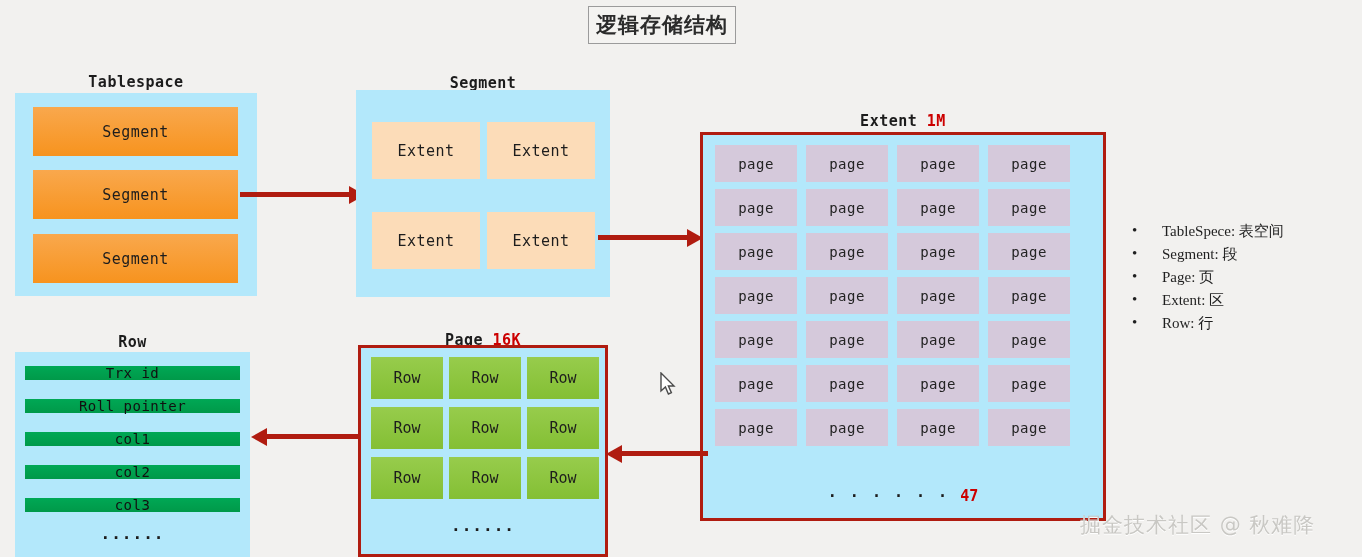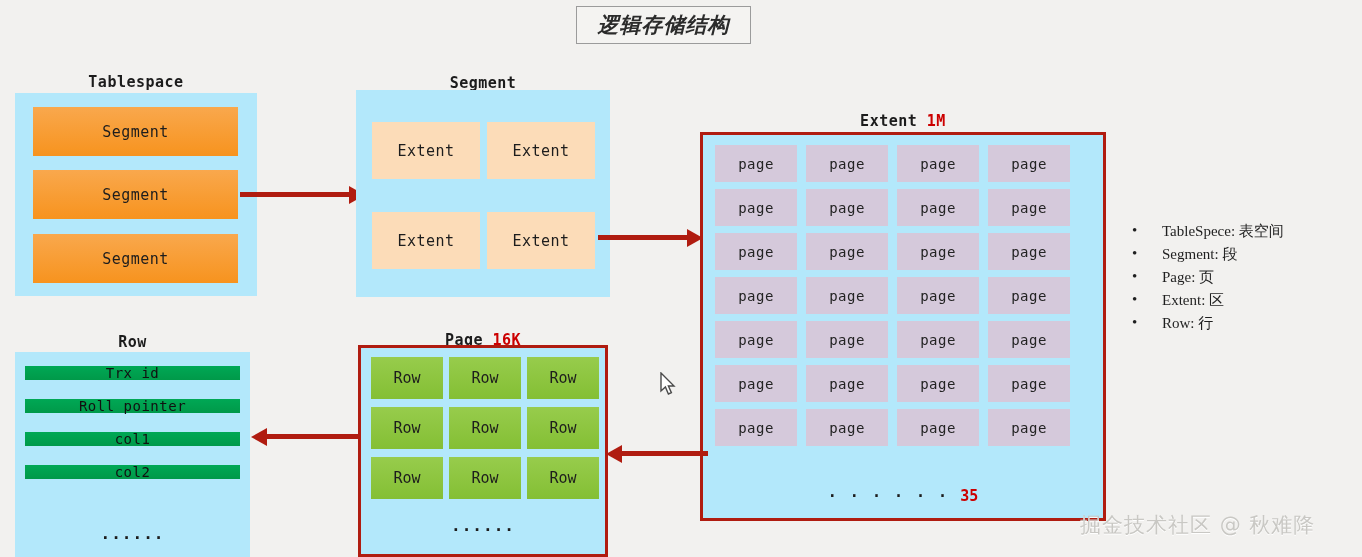--- a/index.html
+++ b/index.html
@@ -12,31 +12,30 @@
     height: 557px;
     position: relative;
     overflow: hidden;
     font-family: "DejaVu Sans Mono", "Liberation Mono", monospace;
     background: #f2f1ef;
   }
 
   
   .title-box {
     position: absolute;
-    left: 576px;
+    left: 588px;
     top: 6px;
-    width: 175px;
+    width: 148px;
     height: 38px;
     border: 1px solid #9b9b9b;
     background: #f4f3f1;
     box-sizing: border-box;
     display: flex;
     align-items: center;
     justify-content: center;
-    font-style: italic;
   }
   .title-box span {
     font-family: "DejaVu Sans", "Liberation Sans", sans-serif;
     font-size: 21px;
     font-weight: 600;
     color: #2b2b2b;
     letter-spacing: 1px;
   }
 
   
@@ -303,21 +302,21 @@
       <div class="page-box">page</div>
       <div class="page-box">page</div>
       <div class="page-box">page</div>
       <div class="page-box">page</div>
       <div class="page-box">page</div>
       <div class="page-box">page</div>
       <div class="page-box">page</div>
     </div>
   <div class="ext-dots">
     <span>· · · · · ·</span>
-    <span class="accent">35</span>
+    <span class="accent">47</span>
   </div>
 </div>
 
 <div class="arrow">
   <div class="arrow-line" style="left:620px; top:451px; width:88px;"></div>
   <div class="arrow-head-l" style="left:606px; top:445px;"></div>
 </div>
 
 <div class="group-label" style="left:358px; top:331px; width:250px; text-align:center;">
   <span>Page</span>
@@ -342,20 +341,21 @@
   <div class="arrow-line" style="left:265px; top:434px; width:95px;"></div>
   <div class="arrow-head-l" style="left:251px; top:428px;"></div>
 </div>
 
 <div class="group-label" style="left:15px; top:333px; width:235px; text-align:center;">Row</div>
 <div class="panel" id="row-panel">
   <div class="col-bar" style="top:14px;">Trx id</div>
   <div class="col-bar" style="top:47px;">Roll pointer</div>
   <div class="col-bar" style="top:80px;">col1</div>
   <div class="col-bar" style="top:113px;">col2</div>
+  <div class="col-bar" style="top:146px;">col3</div>
   <div class="row-dots">······</div>
 </div>
 
 <div id="legend">
   <ul>
     <li>TableSpece: 表空间</li>
     <li>Segment: 段</li>
     <li>Page: 页</li>
     <li>Extent: 区</li>
     <li>Row: 行</li>

